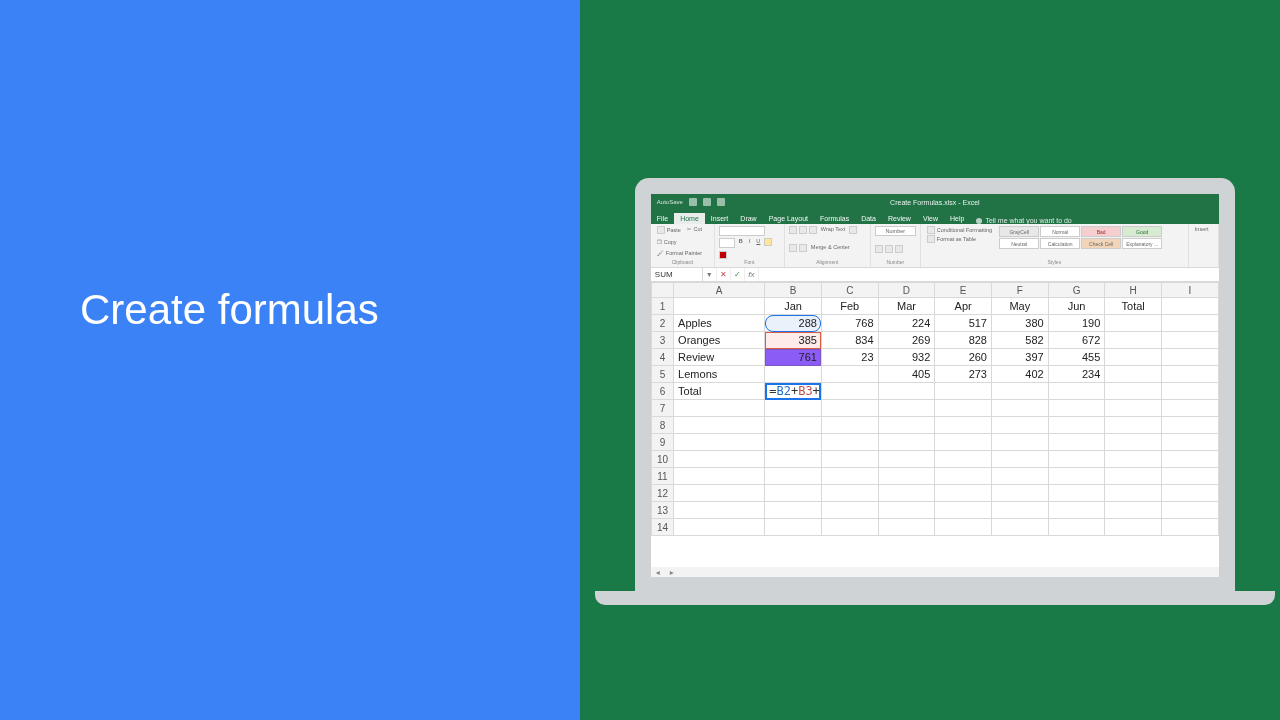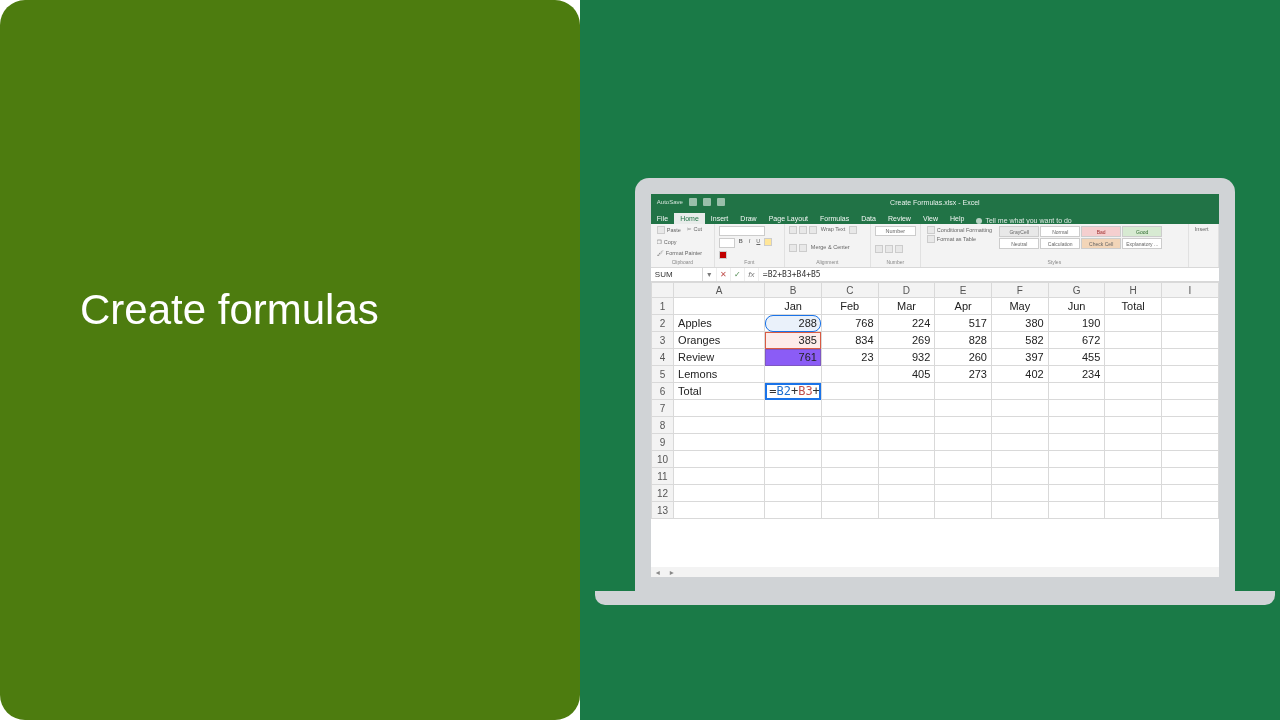--- a/index.html
+++ b/index.html
@@ -1,18 +1,18 @@
 <!DOCTYPE html>
 <html><head>
 <meta charset="utf-8">
 <style>
   * { box-sizing: border-box; margin: 0; padding: 0; }
   html, body { width: 1280px; height: 720px; overflow: hidden; font-family: "Segoe UI", Arial, sans-serif; }
   .stage { display: flex; width: 1280px; height: 720px; }
-  .left-panel { width: 588px; height: 100%; background: #4d7c0f; display: flex; align-items: center; border-radius: 25px; }
+  .left-panel { width: 588px; height: 100%; background: #3b82f6; display: flex; align-items: center; }
   .slide-title { color: #fff; font-size: 42px; font-weight: 300; margin-left: 80px; margin-top: -100px; }
   .right-panel { width: 710px; height: 100%; background: #1a7a47; position: relative; }
   
   .laptop { position: absolute; left: 55px; top: 178px; width: 600px; }
   .screen-bezel { width: 600px; height: 415px; background: #d0d3d6; border-radius: 14px 14px 0 0; padding: 16px; }
   .screen { width: 100%; height: 100%; background: #fff; overflow: hidden; position: relative; font-size: 8px; }
   .laptop-base { position: absolute; left: -40px; top: 413px; width: 680px; height: 14px; background: #d0d3d6; border-radius: 0 0 10px 10px; }
   .laptop-notch { position: absolute; left: 50%; transform: translateX(-50%); top: 413px; width: 80px; height: 6px; background: #c0c3c6; border-radius: 0 0 8px 8px; }
 
   
@@ -201,21 +201,20 @@
           </div>
 
           <div class="formula-bar">
             <div class="name-box">SUM</div>
             <div class="fb-btn">▾</div>
             <div class="fb-btn cancel">✕</div>
             <div class="fb-btn enter">✓</div>
             <div class="fb-btn">
                 <i>fx</i>
               </div>
-            <div class="fb-input">=B2+B3+B4+B5</div>
           </div>
 
           <div class="grid-wrap">
             <table class="sheet" id="sheet">
               <colgroup>
                 <col class="rowhdr">
                   <col class="colA">
                   <col class="def">
                   <col class="def">
                   <col class="def">
@@ -389,20 +388,32 @@
                     <td></td>
                     <td></td>
                     <td></td>
                     <td></td>
                     <td></td>
                     <td></td>
                     <td></td>
                     <td></td>
                     <td></td>
                   </tr>
+                  <tr>
+                    <th>14</th>
+                    <td></td>
+                    <td></td>
+                    <td></td>
+                    <td></td>
+                    <td></td>
+                    <td></td>
+                    <td></td>
+                    <td></td>
+                    <td></td>
+                  </tr>
                 </tbody>
             </table>
             <div class="sheet-scroll">
               <div class="arrow">◂</div>
               <div class="arrow">▸</div>
             </div>
           </div>
 
         </div>
       </div>

